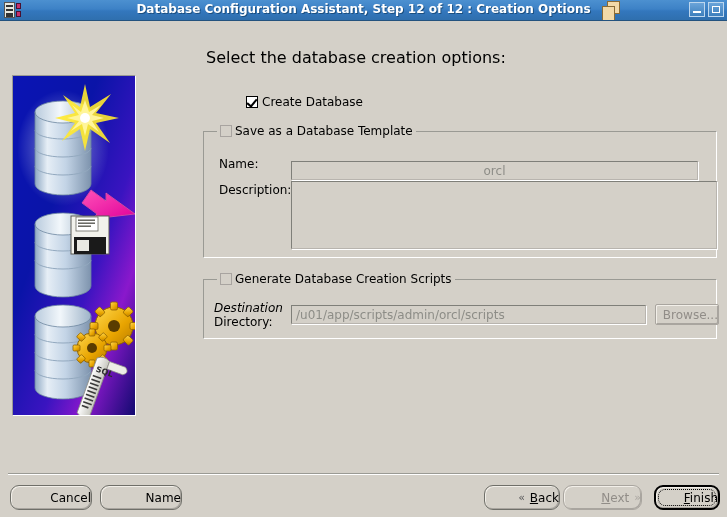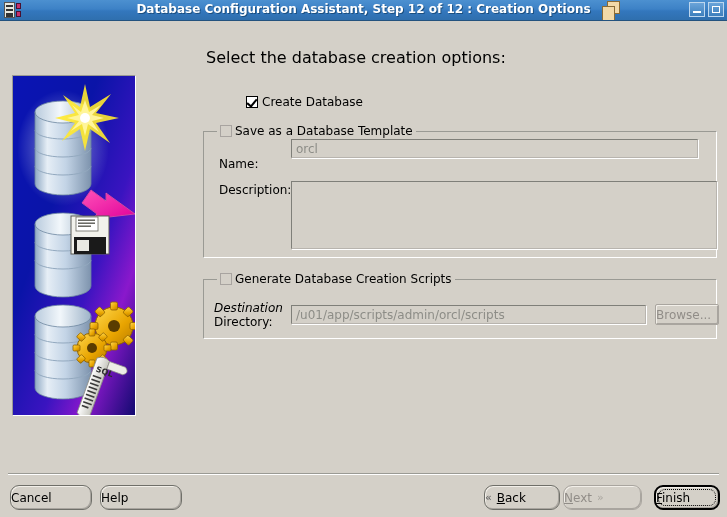--- a/index.html
+++ b/index.html
@@ -231,39 +231,40 @@
     border-bottom-color: #b8b4ae;
     box-shadow: 1px 1px 0 #ffffff;
     box-sizing: border-box;
     font-size: 12px;
     color: #8d8d87;
     padding: 2px 4px;
     overflow: hidden;
     white-space: nowrap;
     line-height: 14px;
   }
-  #inp-name { left: 291px; top: 118px; width: 407px; height: 19px; }
+  #inp-name { left: 291px; top: 140px; width: 407px; height: 19px; text-align: center; }
   #inp-desc { left: 291px; top: 160px; width: 426px; height: 68px; }
   #inp-dest { left: 291px; top: 284px; width: 355px; height: 19px; }
 
   
   .btn {
     position: absolute;
     background: #d4d0c8;
     border: 1px solid #6f6f69;
     border-radius: 9px;
     box-sizing: border-box;
     font-size: 12px;
     color: #000;
     display: flex;
     align-items: center;
-    justify-content: flex-start;
+    justify-content: flex-end;
     gap: 5px;
     box-shadow: inset 1px 1px 0 #f2efe9, inset -1px -1px 0 #a9a59f;
     white-space: nowrap;
+    padding-left: 28px;
   }
   .btn.disabled { color: #918d88; border-color: #a9a59f; }
   .btn.focused { border: 2px solid #000; }
   .btn.focused .focus-ring {
     position: absolute;
     left: 2px; right: 2px; top: 2px; bottom: 2px;
     border: 1px dotted #000;
     border-radius: 7px;
     pointer-events: none;
   }
@@ -501,21 +502,21 @@
     <div class="btn disabled" id="btn-browse">
       <span>Browse...</span>
     </div>
 
     <div class="sep-line"></div>
 
     <div class="btn" id="btn-cancel">
       <span>Cancel</span>
     </div>
     <div class="btn" id="btn-help">
-      <span>Help</span>
+      <span>Name</span>
     </div>
     <div class="btn" id="btn-back">
       <span class="arrow-left">«</span>
       <span><span class="mn">B</span><span>ack</span></span>
     </div>
     <div class="btn disabled" id="btn-next">
       <span><span class="mn">N</span><span>ext</span></span>
       <span class="arrow-right">»</span>
     </div>
     <div class="btn focused" id="btn-finish">

